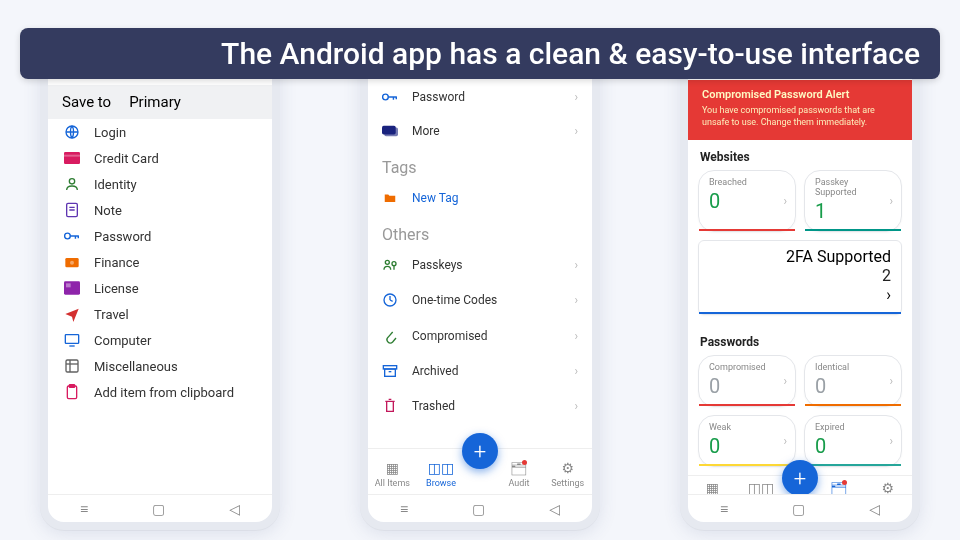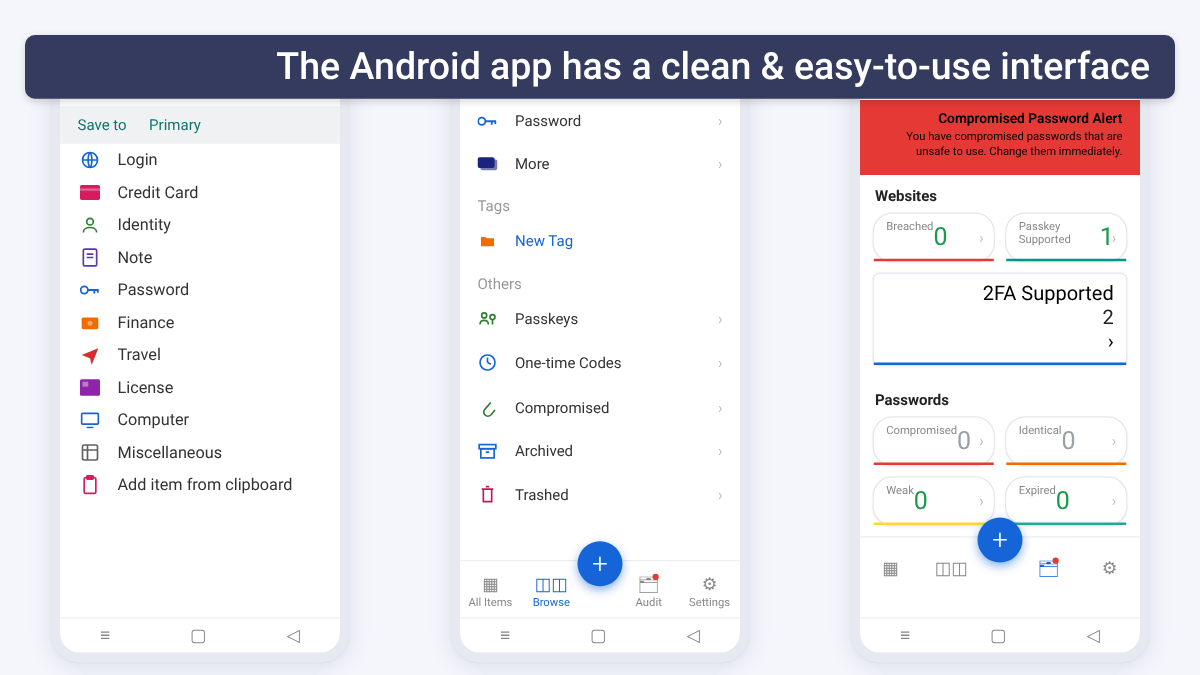--- a/index.html
+++ b/index.html
@@ -37,47 +37,47 @@
   .phone-nav {
     height: 28px;
     display:flex; justify-content:space-around; align-items:center;
     color:#888; font-size:14px;
     border-top:1px solid #eee;
     flex-shrink:0;
   }
   .phone-body { flex:1; overflow:hidden; display:flex; flex-direction:column; }
   
   .s1-title { font-size:16px; font-weight:600; padding:10px 14px 8px; color:#222; }
-  .s1-save { background:#f0f1f3; font-size:12px; color:#0f766e; padding:8px 14px; display:flex; gap:18px;}
+  .s1-save { background:#f0f1f3; font-size:15px; color:#000000; padding:8px 14px; display:flex; gap:18px;}
   .s1-list { flex:1; overflow-y:auto; }
   .s1-item { display:flex; align-items:center; gap:14px; padding:5px 16px; font-size:13px; color:#333; }
   .s1-item .ic { width:16px; height:16px; display:flex; align-items:center; justify-content:center; }
   
   .srch { display:flex; align-items:center; padding:6px 10px; gap:10px; }
   .srch .mag { color:#666; }
   .srch .ph { flex:1; color:#aaa; font-size:12px; }
   .app-badge { width:20px; height:20px; background:#0a3d91; border-radius:5px; display:flex; align-items:center; justify-content:center; box-shadow:0 1px 2px rgba(0,0,0,.2);}
   .app-badge svg { display:block; }
-  .sec-head { font-size:12px; color:#999; padding:10px 14px 4px; }
+  .sec-head { font-size:16px; color:#999; padding:10px 14px 4px; }
   .row { display:flex; align-items:center; padding:10px 14px; font-size:12px; color:#333; gap:14px; }
   .row .chev { margin-left:auto; color:#bbb; font-size:12px;}
   .row .ic { width:16px; display:flex; justify-content:center; }
   .bottombar { display:flex; border-top:1px solid #eee; height:46px; position:relative; align-items:center; }
   .bottombar .tab { flex:1; text-align:center; font-size:9px; color:#888; display:flex; flex-direction:column; align-items:center; gap:2px; padding-top:4px; position:relative;}
   .bottombar .tab.active { color:#1565d8; }
   .bottombar .tab .ic { font-size:14px; }
   .bottombar .reddot::after { content:""; position:absolute; top:4px; right:16px; width:5px; height:5px; background:#e53935; border-radius:50%; }
   .fab { position:absolute; left:50%; transform:translateX(-50%); top:-16px; width:36px; height:36px; border-radius:50%; background:#1565d8; color:#fff; display:flex; align-items:center; justify-content:center; font-size:22px; font-weight:300; box-shadow:0 3px 8px rgba(21,101,216,.5);}
   
-  .alert { background:#e53935; color:#000000; padding:8px 14px 12px; text-align:right; }
+  .alert { background:#e53935; color:#fef9c3; padding:8px 14px 12px; text-align:left; }
   .alert .at { font-size:11px; font-weight:600; margin-bottom:4px;}
   .alert .ab { font-size:9px; line-height:1.3; opacity:.95;}
   .sec-label { font-size:12px; font-weight:700; padding:10px 12px 6px; color:#222;}
   .cards2 { display:flex; gap:8px; padding:0 10px 8px; }
-  .card { flex:1; border:1px solid #e4e6ea; border-radius:16px; padding:6px 10px 8px; display:flex; flex-direction:row; box-shadow:0 1px 2px rgba(0,0,0,.04); position:relative;}
+  .card { flex:1; border:1px solid #e4e6ea; border-radius:16px; padding:6px 10px 8px; display:flex; flex-direction:column; box-shadow:0 1px 2px rgba(0,0,0,.04); position:relative;}
   .card .ct { font-size:9px; color:#888; margin-bottom:2px;}
   .card .cv { font-size:20px; font-weight:400; color:#179c4a;}
   .card .cv.gray { color:#9aa0a6;}
   .card .ch { position:absolute; right:8px; top:50%; transform:translateY(-50%); color:#bbb; font-size:12px;}
   .card .bar { position:absolute; left:0; right:0; bottom:0; height:2px; }
   .full-card { margin:0 10px 10px; border:1px solid #e4e6ea; border-radius:6px; padding:6px 10px 10px; position:relative; box-shadow:0 1px 2px rgba(0,0,0,.04);text-align:right;}
   .full-card .bar { position:absolute; left:0; right:0; bottom:0; height:2px;}
   svg { display:block; }
 </style>
 </head>
@@ -147,34 +147,34 @@
             <span class="ic">
               <svg width="16" height="14" viewBox="0 0 24 20" fill="#ef6c00">
                 <rect x="2" y="4" width="20" height="14" rx="2"></rect>
                 <circle cx="12" cy="11" r="3" fill="#fff" opacity=".4"></circle>
               </svg>
             </span>
             <span>Finance</span>
           </div>
           <div class="s1-item">
             <span class="ic">
-              <svg width="16" height="16" viewBox="0 0 24 24" fill="#d32f2f">
-                <path d="M2 12l20-8-8 20-2-8-10-4z"></path>
-              </svg>
-            </span>
-            <span>Travel</span>
-          </div>
-          <div class="s1-item">
-            <span class="ic">
               <svg width="16" height="14" viewBox="0 0 24 20" fill="#8e24aa">
                 <rect width="24" height="20" rx="2"></rect>
                 <rect x="3" y="3" width="7" height="6" fill="#fff" opacity=".4"></rect>
               </svg>
             </span>
             <span>License</span>
+          </div>
+          <div class="s1-item">
+            <span class="ic">
+              <svg width="16" height="16" viewBox="0 0 24 24" fill="#d32f2f">
+                <path d="M2 12l20-8-8 20-2-8-10-4z"></path>
+              </svg>
+            </span>
+            <span>Travel</span>
           </div>
           <div class="s1-item">
             <span class="ic">
               <svg width="16" height="14" viewBox="0 0 24 20" fill="none" stroke="#1565d8" stroke-width="2">
                 <rect x="2" y="2" width="20" height="13" rx="1"></rect>
                 <line x1="8" y1="19" x2="16" y2="19"></line>
               </svg>
             </span>
             <span>Computer</span>
           </div>

